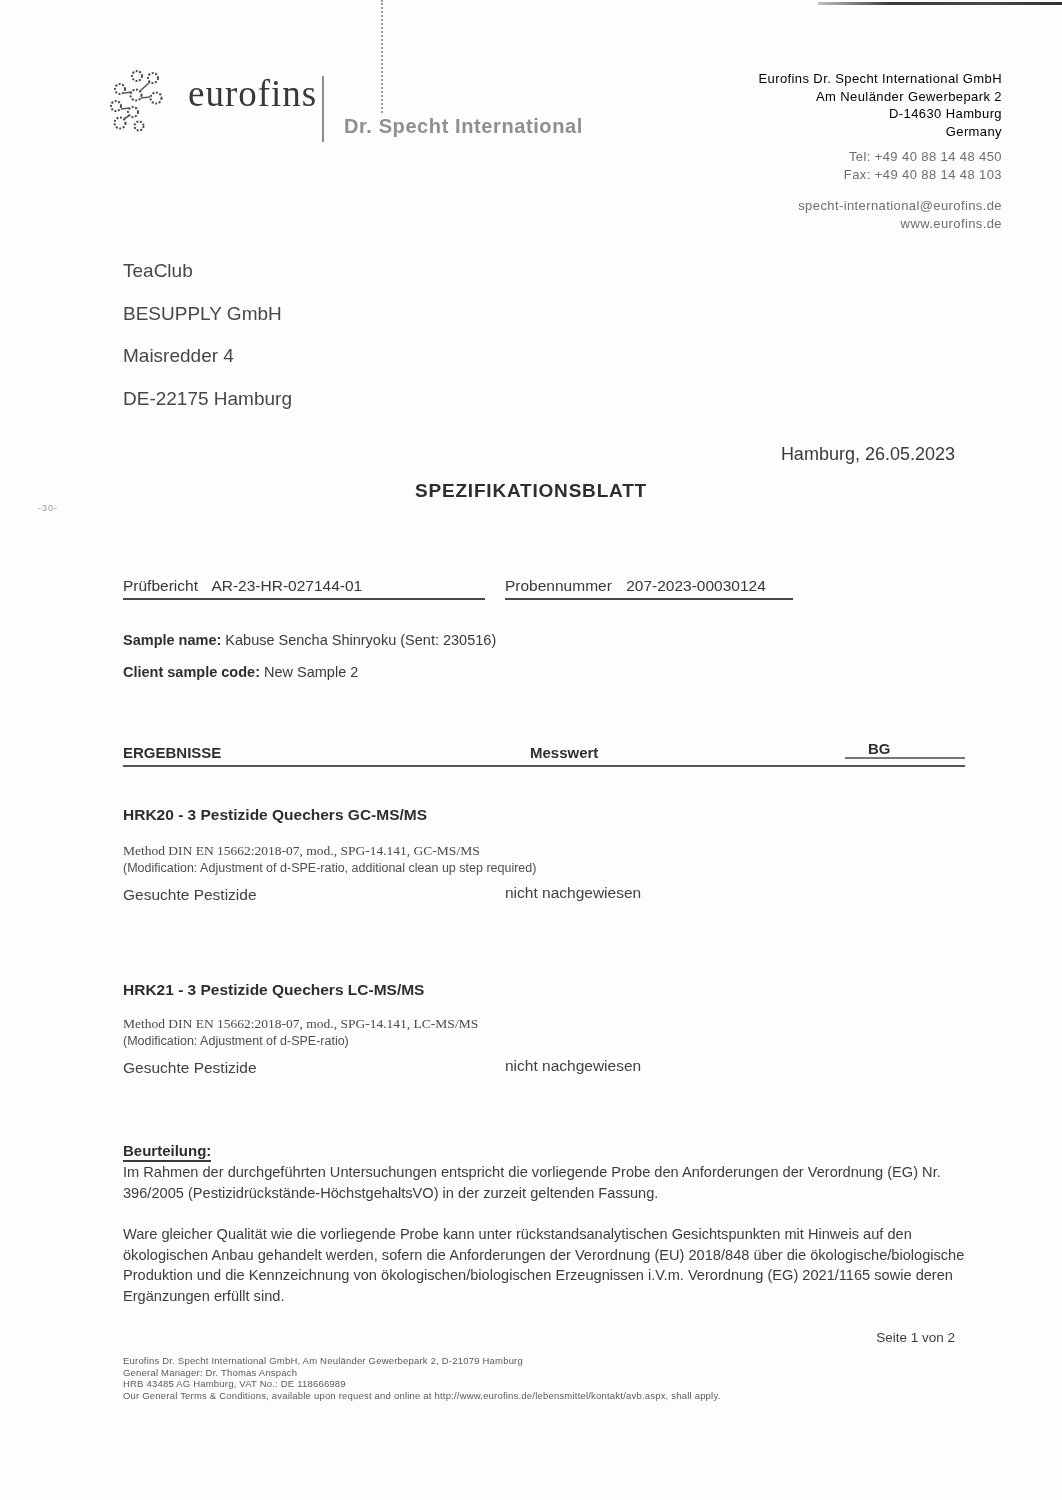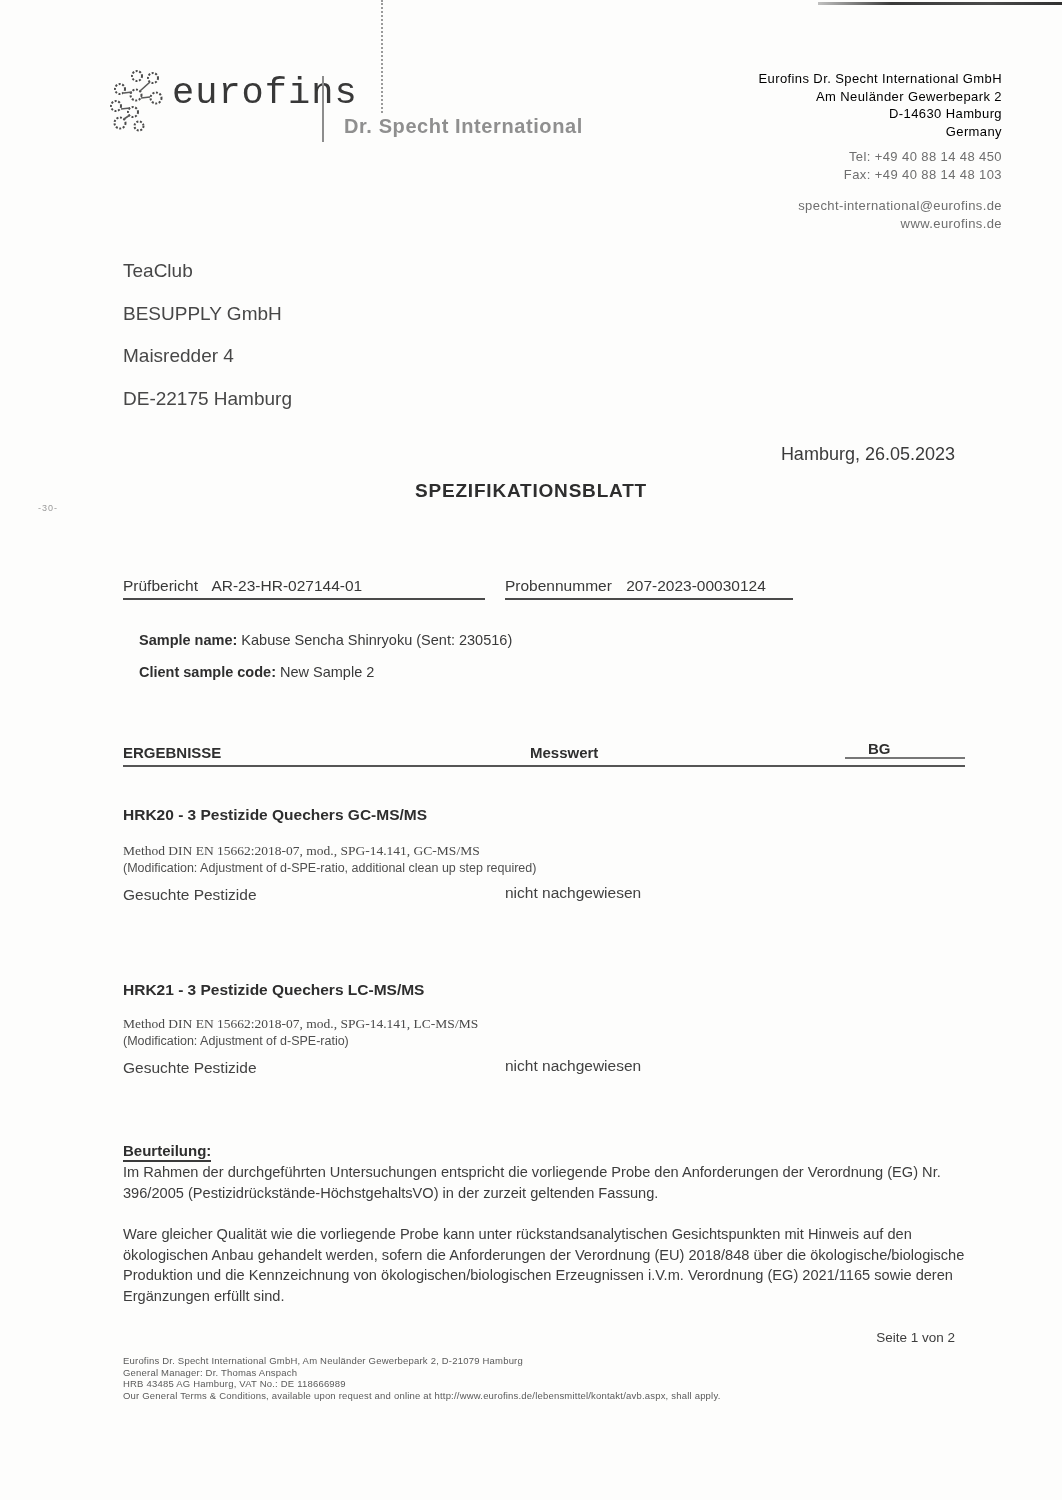--- a/index.html
+++ b/index.html
@@ -31,22 +31,22 @@
   }
   .smudge {
     top: 503px; left: 38px; width: 30px; height: 10px;
     color: #9a9a9a; font-size: 9px; filter: blur(0.6px); letter-spacing: 1px;
   }
 
   
   .logo-row { top: 68px; left: 106px; display: flex; align-items: flex-start; }
   .logo-icon { width: 62px; height: 66px; }
   .logo-text {
-    font-family: Liberation Mono, monospace;
-    font-size: 37px; color: #383838; letter-spacing: 1px; margin-left: 4px; margin-top: 4px;
+    font-family: Liberation Serif, serif;
+    font-size: 37px; color: #383838; letter-spacing: 1px; margin-left: 20px; margin-top: 4px;
   }
   .sub-logo {
     top: 115px; left: 344px;
     font-size: 20px; font-weight: bold; color: #8f8f8f; letter-spacing: 0.6px;
   }
   .addr-block {
     top: 70px; right: 60px; text-align: right;
     font-size: 13px; line-height: 17.5px; color: #000000; letter-spacing: 0.4px;
   }
   .telfax-block {
@@ -69,21 +69,21 @@
     font-size: 19px; font-weight: bold; letter-spacing: 0.8px; color: #2e2e2e;
   }
 
   
   .ref-row { top: 577px; left: 123px; width: 845px; font-size: 15.5px; color: #383838; }
   .ref-item { position: absolute; border-bottom: 2px solid #4a4a4a; padding-bottom: 3px; }
   .ref-1 { left: 0; width: 362px; }
   .ref-2 { left: 382px; width: 288px; }
   .ref-label { margin-right: 10px; }
 
-  .sample-line { left: 123px; font-size: 14.5px; color: #3a3a3a; margin-left: 16px; }
+  .sample-line { left: 123px; font-size: 14.5px; color: #3a3a3a; }
   .lbl-bold { font-weight: bold; color: #2f2f2f; }
 
   
   .res-head { top: 744px; left: 0; width: 1062px; font-size: 15px; font-weight: bold; color: #2f2f2f; }
   .res-col1 { position: absolute; left: 123px; top: 0; border-bottom: 2.5px solid #3a3a3a; padding-bottom: 4px; }
   .res-col2 { position: absolute; left: 530px; top: 0; }
   .res-col3 { position: absolute; left: 868px; top: -4px; }
   .res-rule { top: 765px; left: 123px; width: 842px; height: 2px; background: #555; }
   .res-rule-bg { top: 757px; left: 845px; width: 120px; height: 1.5px; background: #777; }
 

